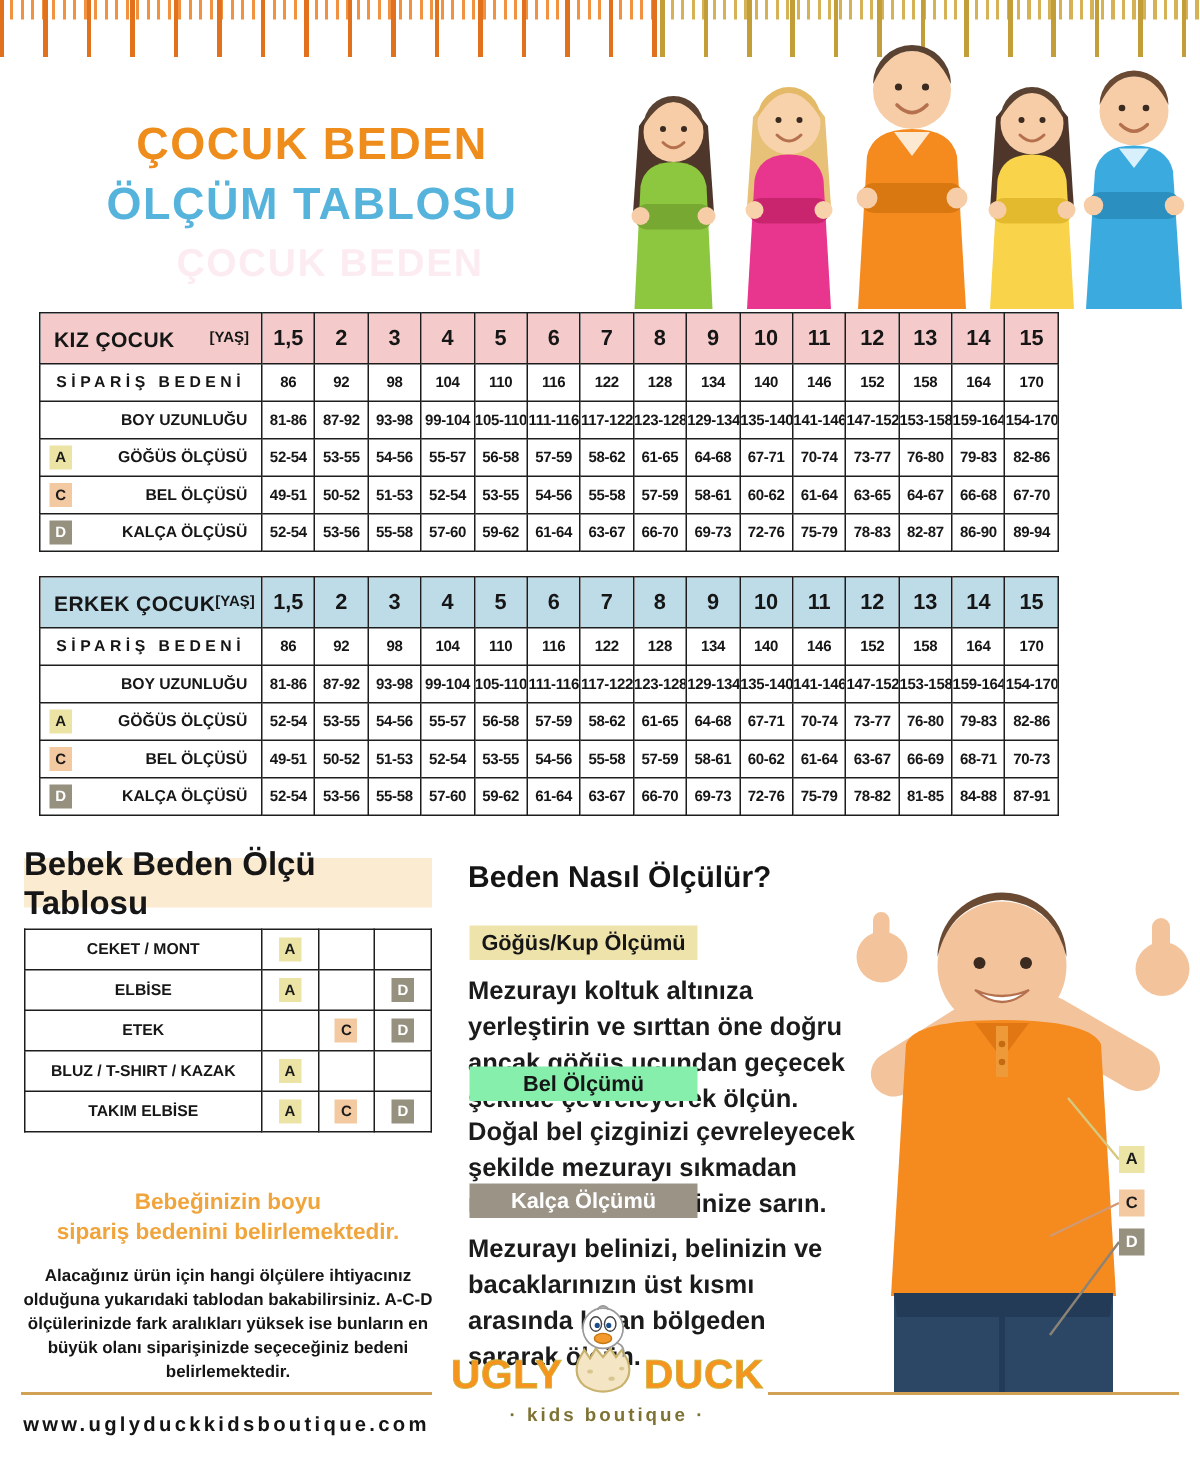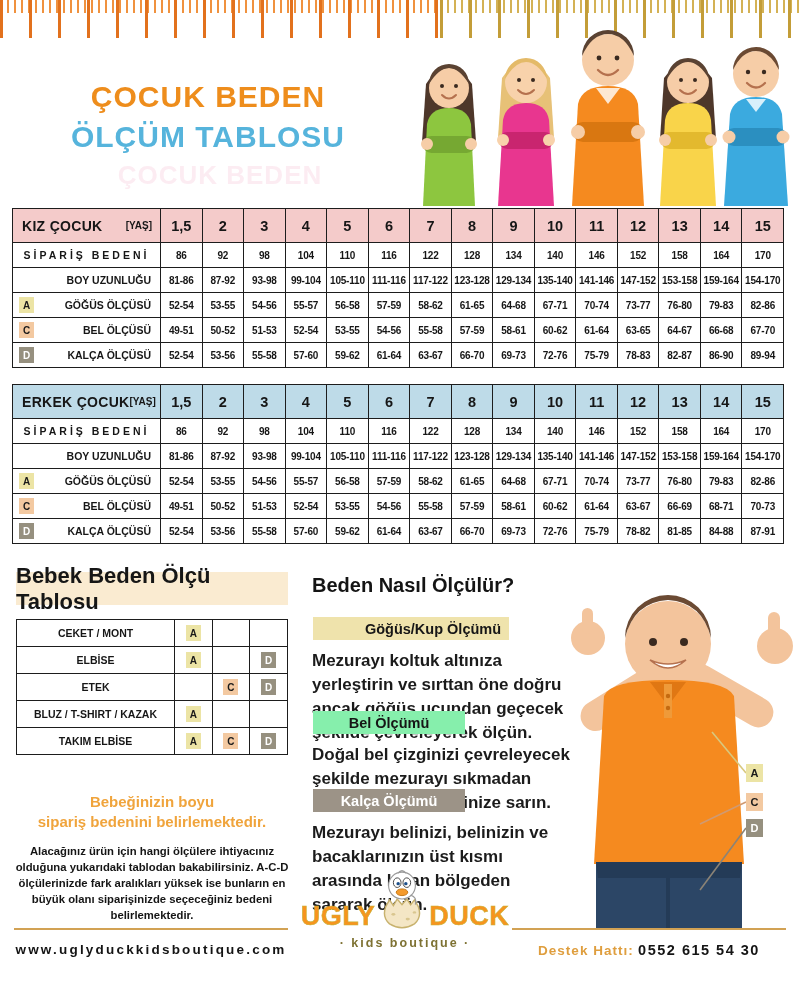--- a/index.html
+++ b/index.html
@@ -21,21 +21,21 @@
   
   .title-wrap{position:absolute;left:48px;top:80px;width:320px;text-align:center;line-height:1.15;}
   .title-1{font-size:30px;font-weight:800;letter-spacing:1px;color:#ee8d1c;}
   .title-2{font-size:30px;font-weight:800;letter-spacing:1px;color:#56b4dc;margin-top:5px;text-align:center;}
   .watermark{position:absolute;left:70px;top:160px;width:300px;text-align:center;
     font-size:26px;font-weight:800;letter-spacing:1px;color:rgba(242,170,195,.22);}
 
   .kids-art{position:absolute;left:396px;top:12px;width:404px;height:194px;}
 
   
-  .size-table{position:absolute;left:12px;border-collapse:collapse;table-layout:fixed;width:772px;background:#fff;}
+  .size-table{position:absolute;left:26px;border-collapse:collapse;table-layout:fixed;width:680px;background:#fff;}
   .size-table.girls{top:208px;}
   .size-table.boys{top:384px;}
   .size-table th,.size-table td{border:1.6px solid #1d1d1d;text-align:center;vertical-align:middle;
     white-space:nowrap;overflow:hidden;padding:0;}
   .size-table thead tr{height:34px;}
   .size-table tbody tr{height:25px;}
   .size-table.girls thead th{background:#f4cbca;}
   .size-table.boys thead th{background:#bedbe8;}
   .size-table thead th{font-size:14.5px;font-weight:800;color:#161616;}
   .corner-in{display:flex;align-items:center;justify-content:space-between;padding:0 8px 0 9px;}
@@ -62,21 +62,21 @@
   .baby-table .badge{margin:0;}
   .baby-note-hl{position:absolute;left:4px;top:792px;width:296px;text-align:center;
     color:#f0a43c;font-size:15px;font-weight:800;line-height:1.35;}
   .baby-note-body{position:absolute;left:6px;top:843px;width:292px;text-align:center;
     font-size:11.3px;font-weight:700;line-height:1.42;color:#151515;}
 
   
   .howto-title{position:absolute;left:312px;top:574px;font-size:20px;font-weight:800;color:#141414;}
   .h-sec{position:absolute;left:313px;width:152px;height:23px;display:flex;align-items:center;
     justify-content:center;font-size:14.5px;font-weight:800;color:#161616;}
-  .h-sec-0{top:617px;background:#efe3ac;padding-left:44px;}
+  .h-sec-0{top:617px;background:#efe3ac;}
   .h-sec-1{top:711px;background:#86efac;}
   .h-sec-2{top:789px;background:#9c9387;color:#fff;}
   .h-p{position:absolute;left:312px;width:262px;font-size:17px;font-weight:700;
     line-height:1.42;color:#1b1b1b;}
   .h-p-0{top:649px;}
   .h-p-1{top:743px;}
   .h-p-2{top:821px;}
 
   
   .figure{position:absolute;left:562px;top:556px;width:238px;height:374px;}
@@ -621,18 +621,14 @@
         <circle cx="20" cy="18" r="1.8" fill="#1c4f8a"></circle>
           <circle cx="28" cy="18" r="1.8" fill="#1c4f8a"></circle>
         <ellipse cx="24" cy="27" rx="6" ry="3.5" fill="#f49a2c" stroke="#c67714" stroke-width="1"></ellipse>
         <path d="M33,30 Q40,32 38,40" stroke="#9a9a9a" stroke-width="1.2" fill="none"></path>
       </svg>
       <span class="logo-word">DUCK</span>
     </div>
     <div class="logo-sub">· kids boutique ·</div>
   </div>
 
-  <div class="support">
-    <span class="s-label">Destek Hattı:</span>
-    <span class="s-number">0552 615 54 30</span>
-  </div>
 
 </div>
 
 </body></html>

